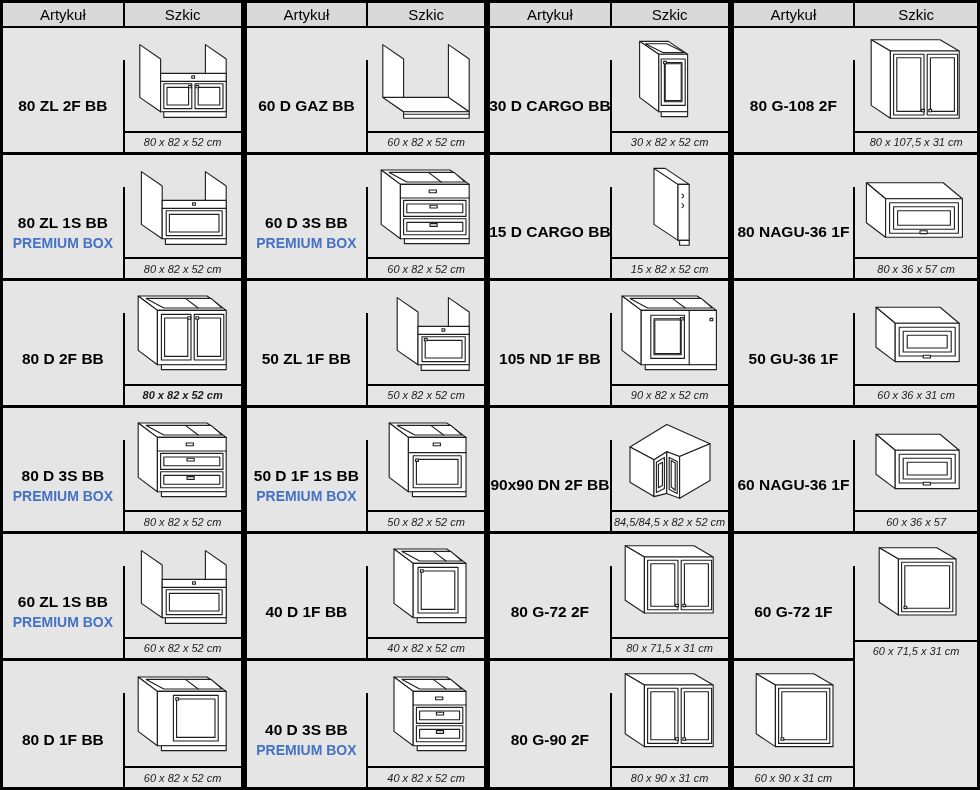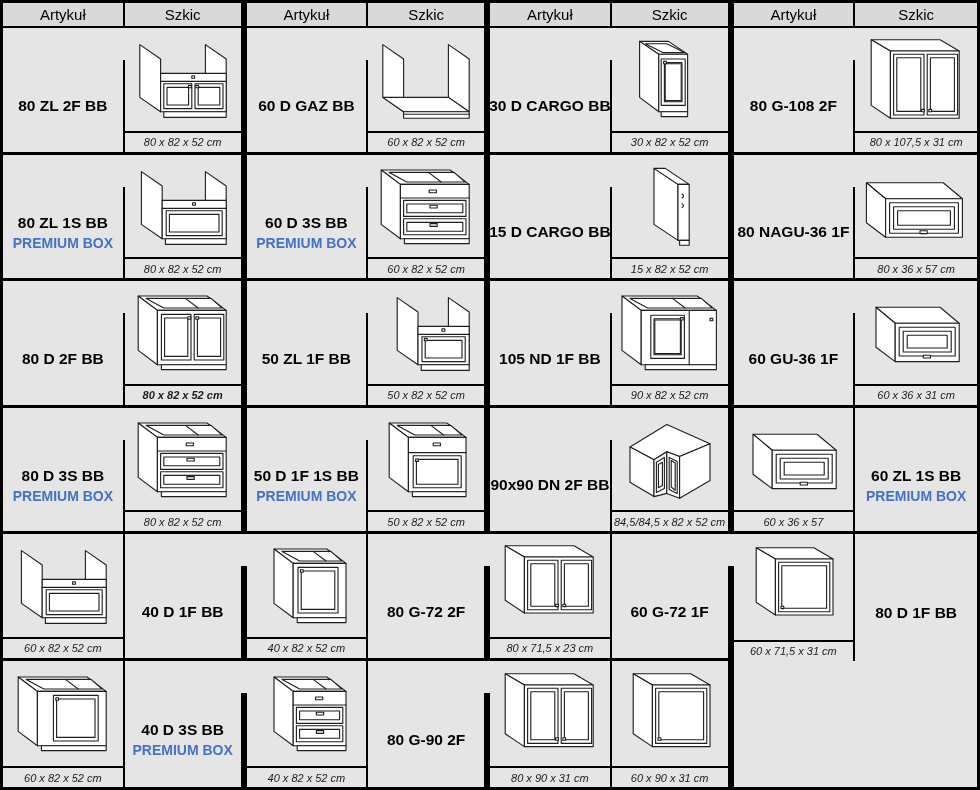--- a/index.html
+++ b/index.html
@@ -250,21 +250,21 @@
           <rect x="42" y="34" width="42" height="54"></rect>
           <rect x="46" y="38.5" width="34" height="45"></rect>
           <rect x="47" y="40" width="32" height="42"></rect>
           <rect x="79" y="37" width="3.5" height="3"></rect>
           <rect x="116" y="38" width="3.5" height="3"></rect>
         </svg>
       </div>
       <div class="dims">90 x 82 x 52 cm</div>
     </div>
     <div class="cell article">
-      <div class="article-name">60 GU-36 1F</div>
+      <div class="article-name">50 GU-36 1F</div>
     </div>
     <div class="cell sketch">
       <div class="sketch-area">
         <svg class="sk" viewBox="0 0 132 110" aria-hidden="true">
           <path d="M40,44 L120,44 L96,24 L16,24 Z"></path>
           <path d="M16,24 L40,44 L40,92 L16,74 Z"></path>
           <path d="M40,44 L120,44 L120,92 L40,92 Z"></path>
           <rect x="45" y="49" width="70" height="36"></rect>
           <rect x="50" y="54" width="60" height="26"></rect>
           <rect x="55" y="59" width="50" height="16"></rect>
@@ -332,20 +332,23 @@
           <path d="M62,46 L78,52 L78,104 L62,98 Z"></path>
           <path d="M78,52 L116,36 L116,82 L78,104 Z"></path>
           <path d="M49,59 L59,53 L59,92 L49,97 Z"></path>
           <path d="M51.5,62 L56.5,59 L56.5,88 L51.5,91 Z"></path>
           <path d="M65,53 L75,58 L75,98 L65,93 Z"></path>
           <path d="M67.5,57 L72.5,60 L72.5,94 L67.5,90 Z"></path>
         </svg>
       </div>
       <div class="dims">84,5/84,5 x 82 x 52 cm</div>
     </div>
+    <div class="cell article">
+      <div class="article-name">60 NAGU-36 1F</div>
+    </div>
     <div class="cell sketch">
       <div class="sketch-area">
         <svg class="sk" viewBox="0 0 132 110" aria-hidden="true">
           <path d="M40,44 L120,44 L96,24 L16,24 Z"></path>
           <path d="M16,24 L40,44 L40,92 L16,74 Z"></path>
           <path d="M40,44 L120,44 L120,92 L40,92 Z"></path>
           <rect x="45" y="49" width="70" height="36"></rect>
           <rect x="50" y="54" width="60" height="26"></rect>
           <rect x="55" y="59" width="50" height="16"></rect>
           <rect x="75" y="84" width="9" height="3.5"></rect>
@@ -401,21 +404,21 @@
           <path d="M10,6 L34,20 L34,90 L10,74 Z"></path>
           <path d="M34,20 L120,20 L120,90 L34,90 Z"></path>
           <rect x="38" y="24" width="38" height="62"></rect>
           <rect x="42" y="28.5" width="30" height="53"></rect>
           <rect x="80" y="24" width="38" height="62"></rect>
           <rect x="84" y="28.5" width="30" height="53"></rect>
           <rect x="73" y="79" width="3.5" height="3"></rect>
           <rect x="82" y="79" width="3.5" height="3"></rect>
         </svg>
       </div>
-      <div class="dims">80 x 71,5 x 23 cm</div>
+      <div class="dims">80 x 71,5 x 31 cm</div>
     </div>
     <div class="cell article">
       <div class="article-name">60 G-72 1F</div>
     </div>
     <div class="cell sketch">
       <div class="sketch-area">
         <svg class="sk" viewBox="0 0 132 110" aria-hidden="true">
           <path d="M44,20 L116,20 L92,6 L20,6 Z"></path>
           <path d="M20,6 L44,20 L44,90 L20,74 Z"></path>
           <path d="M44,20 L116,20 L116,90 L44,90 Z"></path>

